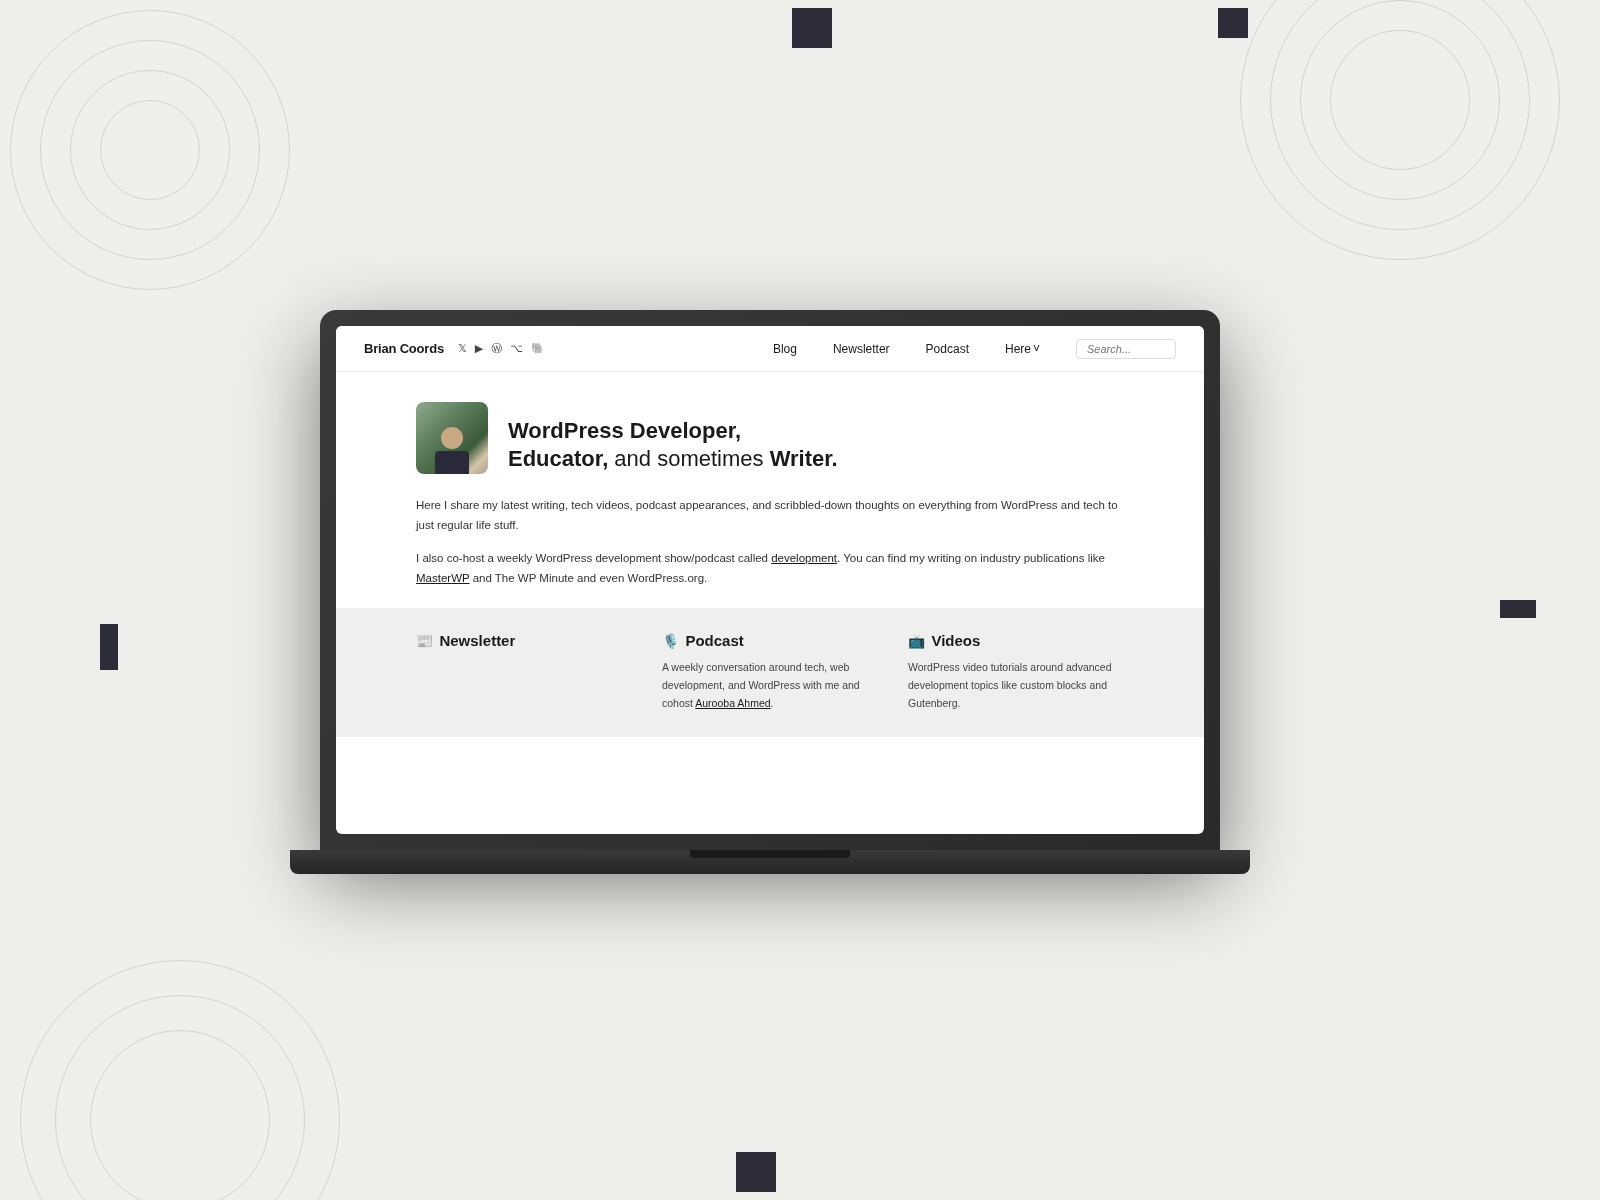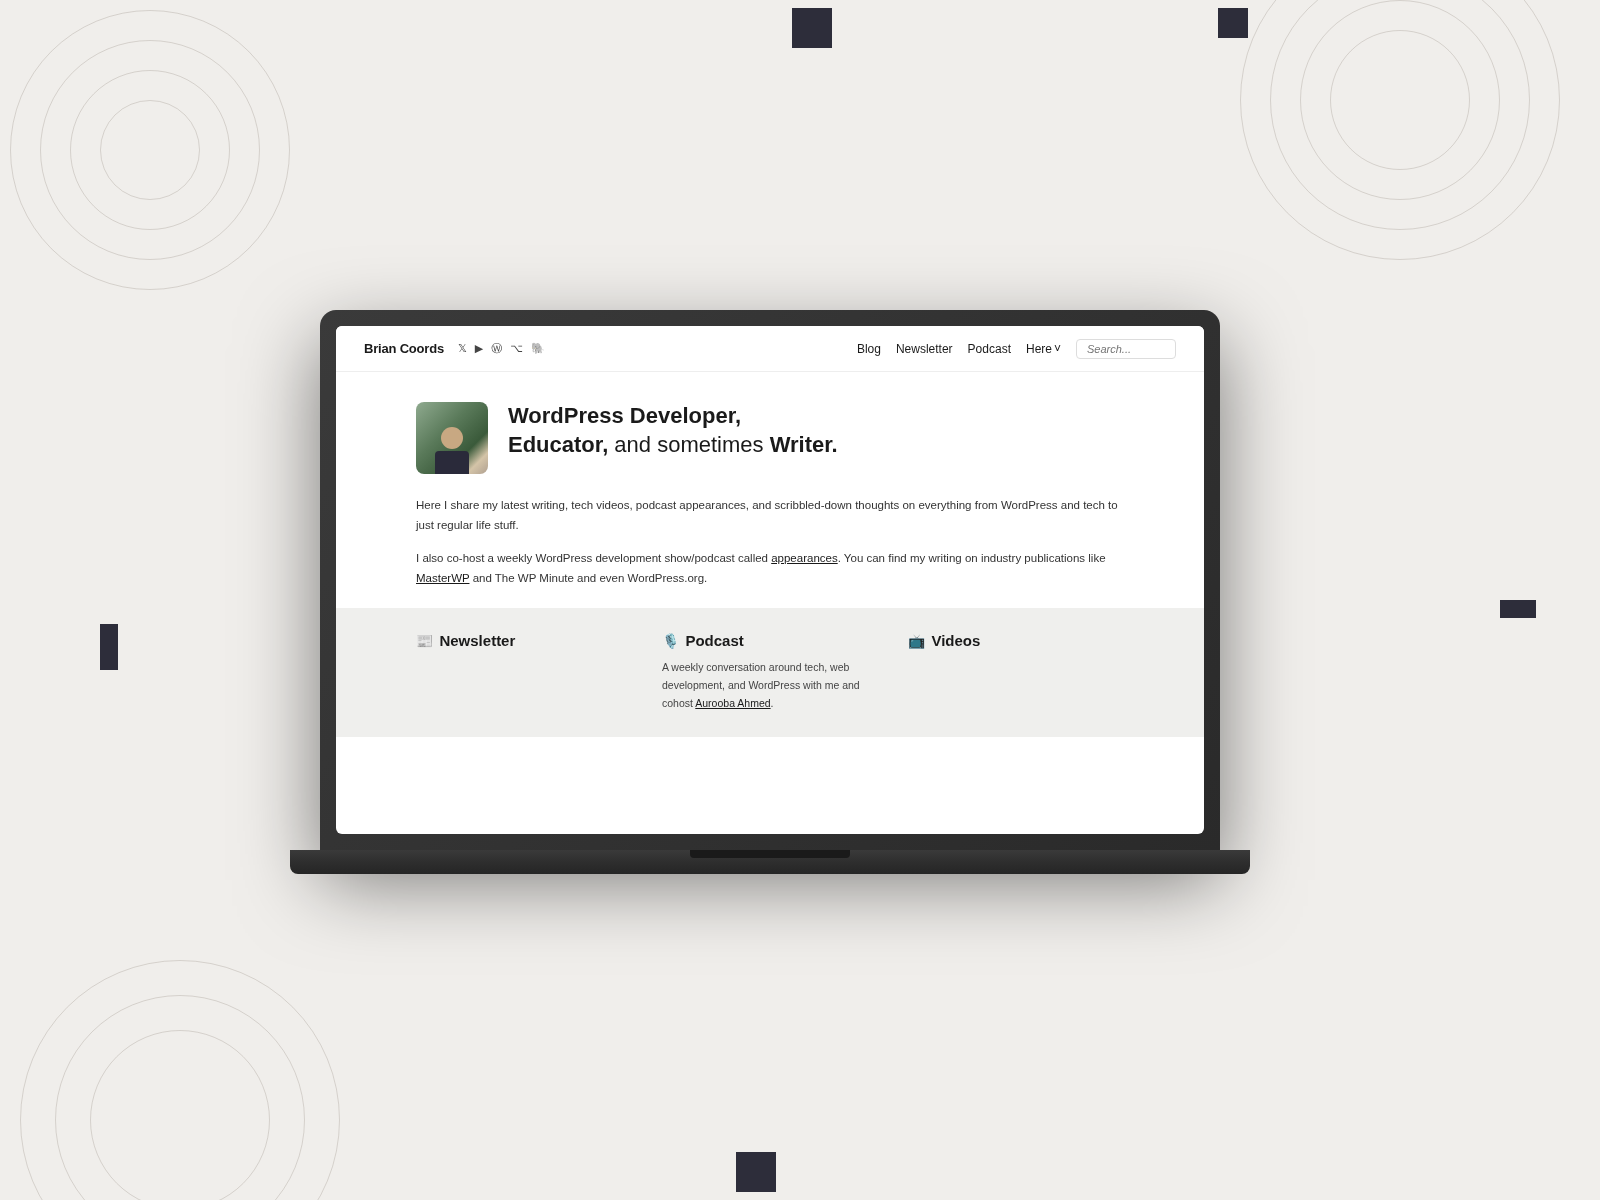--- a/index.html
+++ b/index.html
@@ -111,21 +111,21 @@
 
     .nav-icon {
       font-size: 11px;
       color: #444;
       cursor: pointer;
     }
 
     .nav-right {
       display: flex;
       align-items: center;
-      gap: 15px;
+      gap: 36px;
     }
 
     .nav-link {
       font-size: 12px;
       color: #1a1a1a;
       text-decoration: none;
       cursor: pointer;
     }
 
     .nav-link-about {
@@ -149,21 +149,21 @@
     }
 
     
     .main-content {
       padding: 30px 80px 20px 80px;
       background: #fff;
     }
 
     .hero-section {
       display: flex;
-      align-items: flex-start;
+      align-items: flex-end;
       gap: 20px;
       margin-bottom: 22px;
     }
 
     .avatar {
       width: 72px;
       height: 72px;
       border-radius: 8px;
       overflow: hidden;
       flex-shrink: 0;
@@ -376,21 +376,21 @@
             <h1>
               <span><strong>WordPress Developer,</strong></span><br>
               <span><strong>Educator,</strong></span><span class="light"> and sometimes </span><strong>Writer.</strong>
             </h1>
           </div>
         </div>
 
         <p class="description">Here I share my latest writing, tech videos, podcast appearances, and scribbled-down thoughts on everything from WordPress and tech to just regular life stuff.</p>
 
         <p class="bio-text">
-          <span>I also co-host a weekly WordPress development show/podcast called </span><a href="#">appearances</a><span>. You can find my writing on industry publications like </span><a href="#">MasterWP</a><span> and The WP Minute and even WordPress.org.</span>
+          <span>I also co-host a weekly WordPress development show/podcast called </span><a href="#">development</a><span>. You can find my writing on industry publications like </span><a href="#">MasterWP</a><span> and The WP Minute and even WordPress.org.</span>
         </p>
       </div>
 
       <div class="bottom-section">
         <div class="cards-grid">
 
           <div class="card">
             <div class="card-title">
               <span class="card-emoji">📰</span>
               <span>Newsletter</span>
@@ -405,20 +405,21 @@
             <p class="card-desc">
               <span>A weekly conversation around tech, web development, and WordPress with me and cohost </span><a href="#">Aurooba Ahmed</a><span>.</span>
             </p>
           </div>
 
           <div class="card">
             <div class="card-title">
               <span class="card-emoji">📺</span>
               <span>Videos</span>
             </div>
+            <p class="card-desc">WordPress video tutorials around advanced development topics like custom blocks and Gutenberg.</p>
           </div>
 
         </div>
       </div>
 
     </div>
   </div>
 
   <div class="laptop-base">
     <div class="laptop-hinge"></div>

